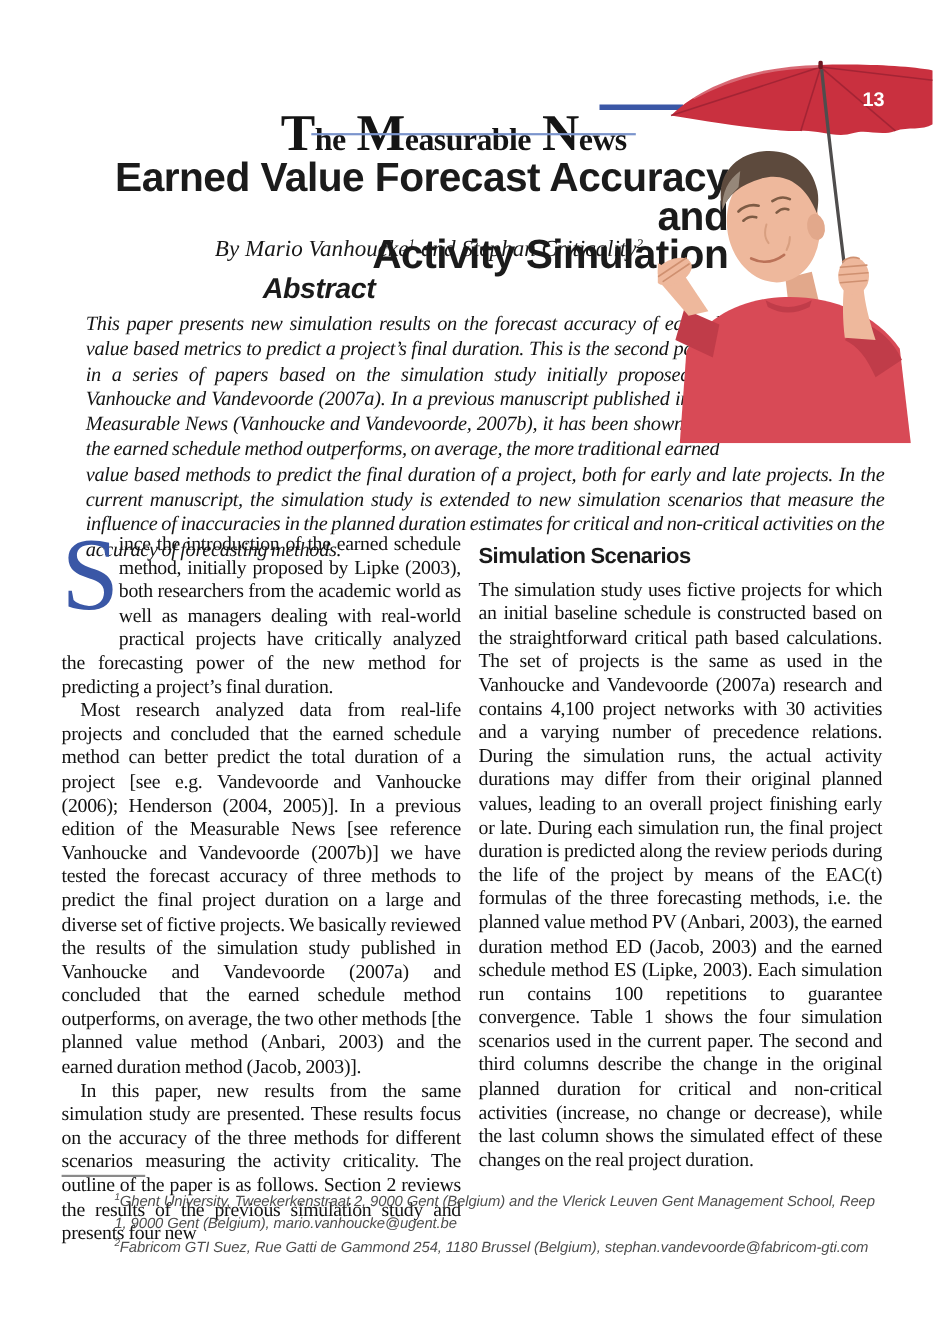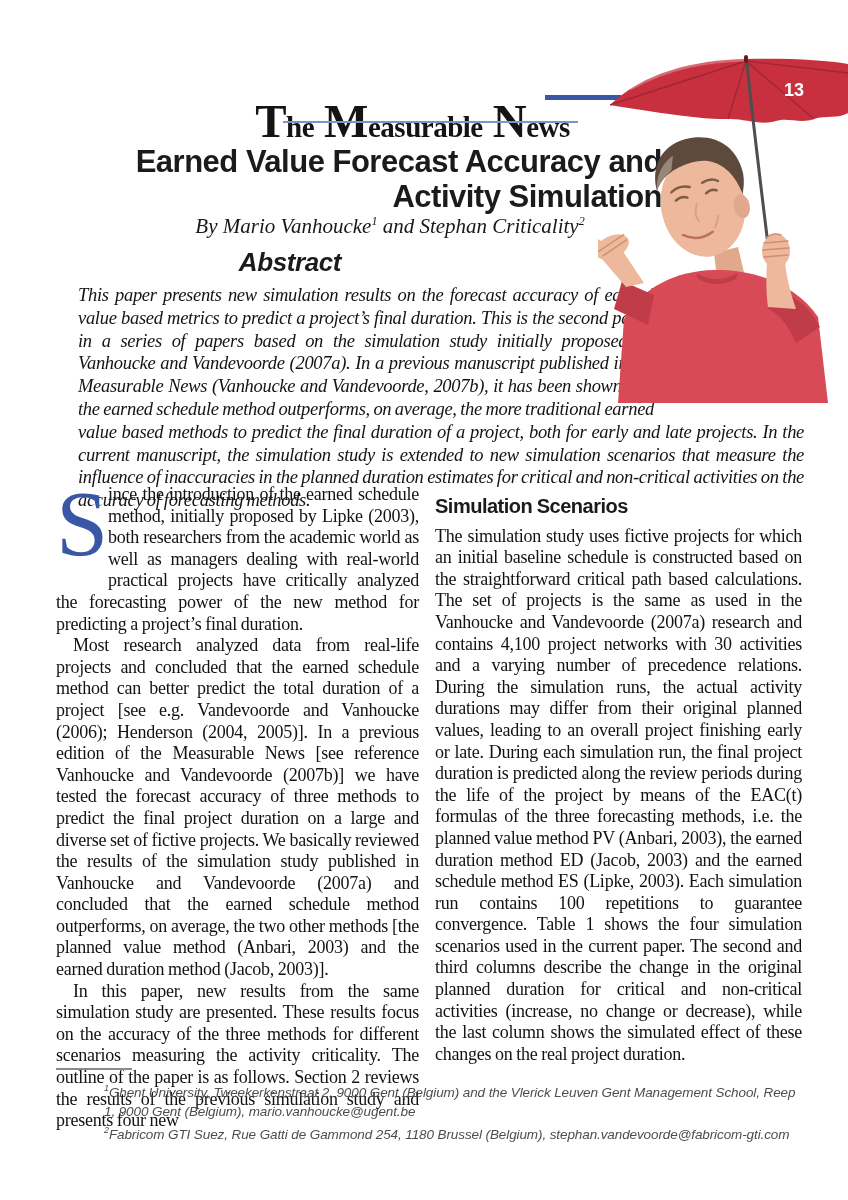--- a/index.html
+++ b/index.html
@@ -61,21 +61,21 @@
   .shirt{fill:var(--shirt);}
   .shirt-d{fill:#c03c49;}
   .face-line{stroke:#7d5b44;stroke-width:2.4;fill:none;stroke-linecap:round;}
   .face-soft{stroke:#d89f80;stroke-width:1.8;fill:none;stroke-linecap:round;}
   .mouth{stroke:#bb7258;stroke-width:2.4;fill:none;stroke-linecap:round;}
   .finger{stroke:#cf9070;stroke-width:1.5;fill:none;stroke-linecap:round;}
   
   .title{
     position:absolute;left:78px;top:144px;width:584px;text-align:right;
     font-family:"Liberation Sans",sans-serif;font-weight:700;
-    font-size:31px;line-height:35px;letter-spacing:-0.5px;color:#1b1b1b;z-index:1;
+    font-size:37px;line-height:35px;letter-spacing:-0.5px;color:#1b1b1b;z-index:1;
   }
   .byline{
     position:absolute;left:78px;top:214px;width:624px;text-align:center;
     font:italic 21px "Liberation Serif",serif;color:#181818;z-index:1;
   }
   .byline sup{font-size:12px;}
   
   .abstract{position:absolute;left:78px;top:247px;width:726px;z-index:1;}
   .abstract-heading{
     width:424px;text-align:center;

